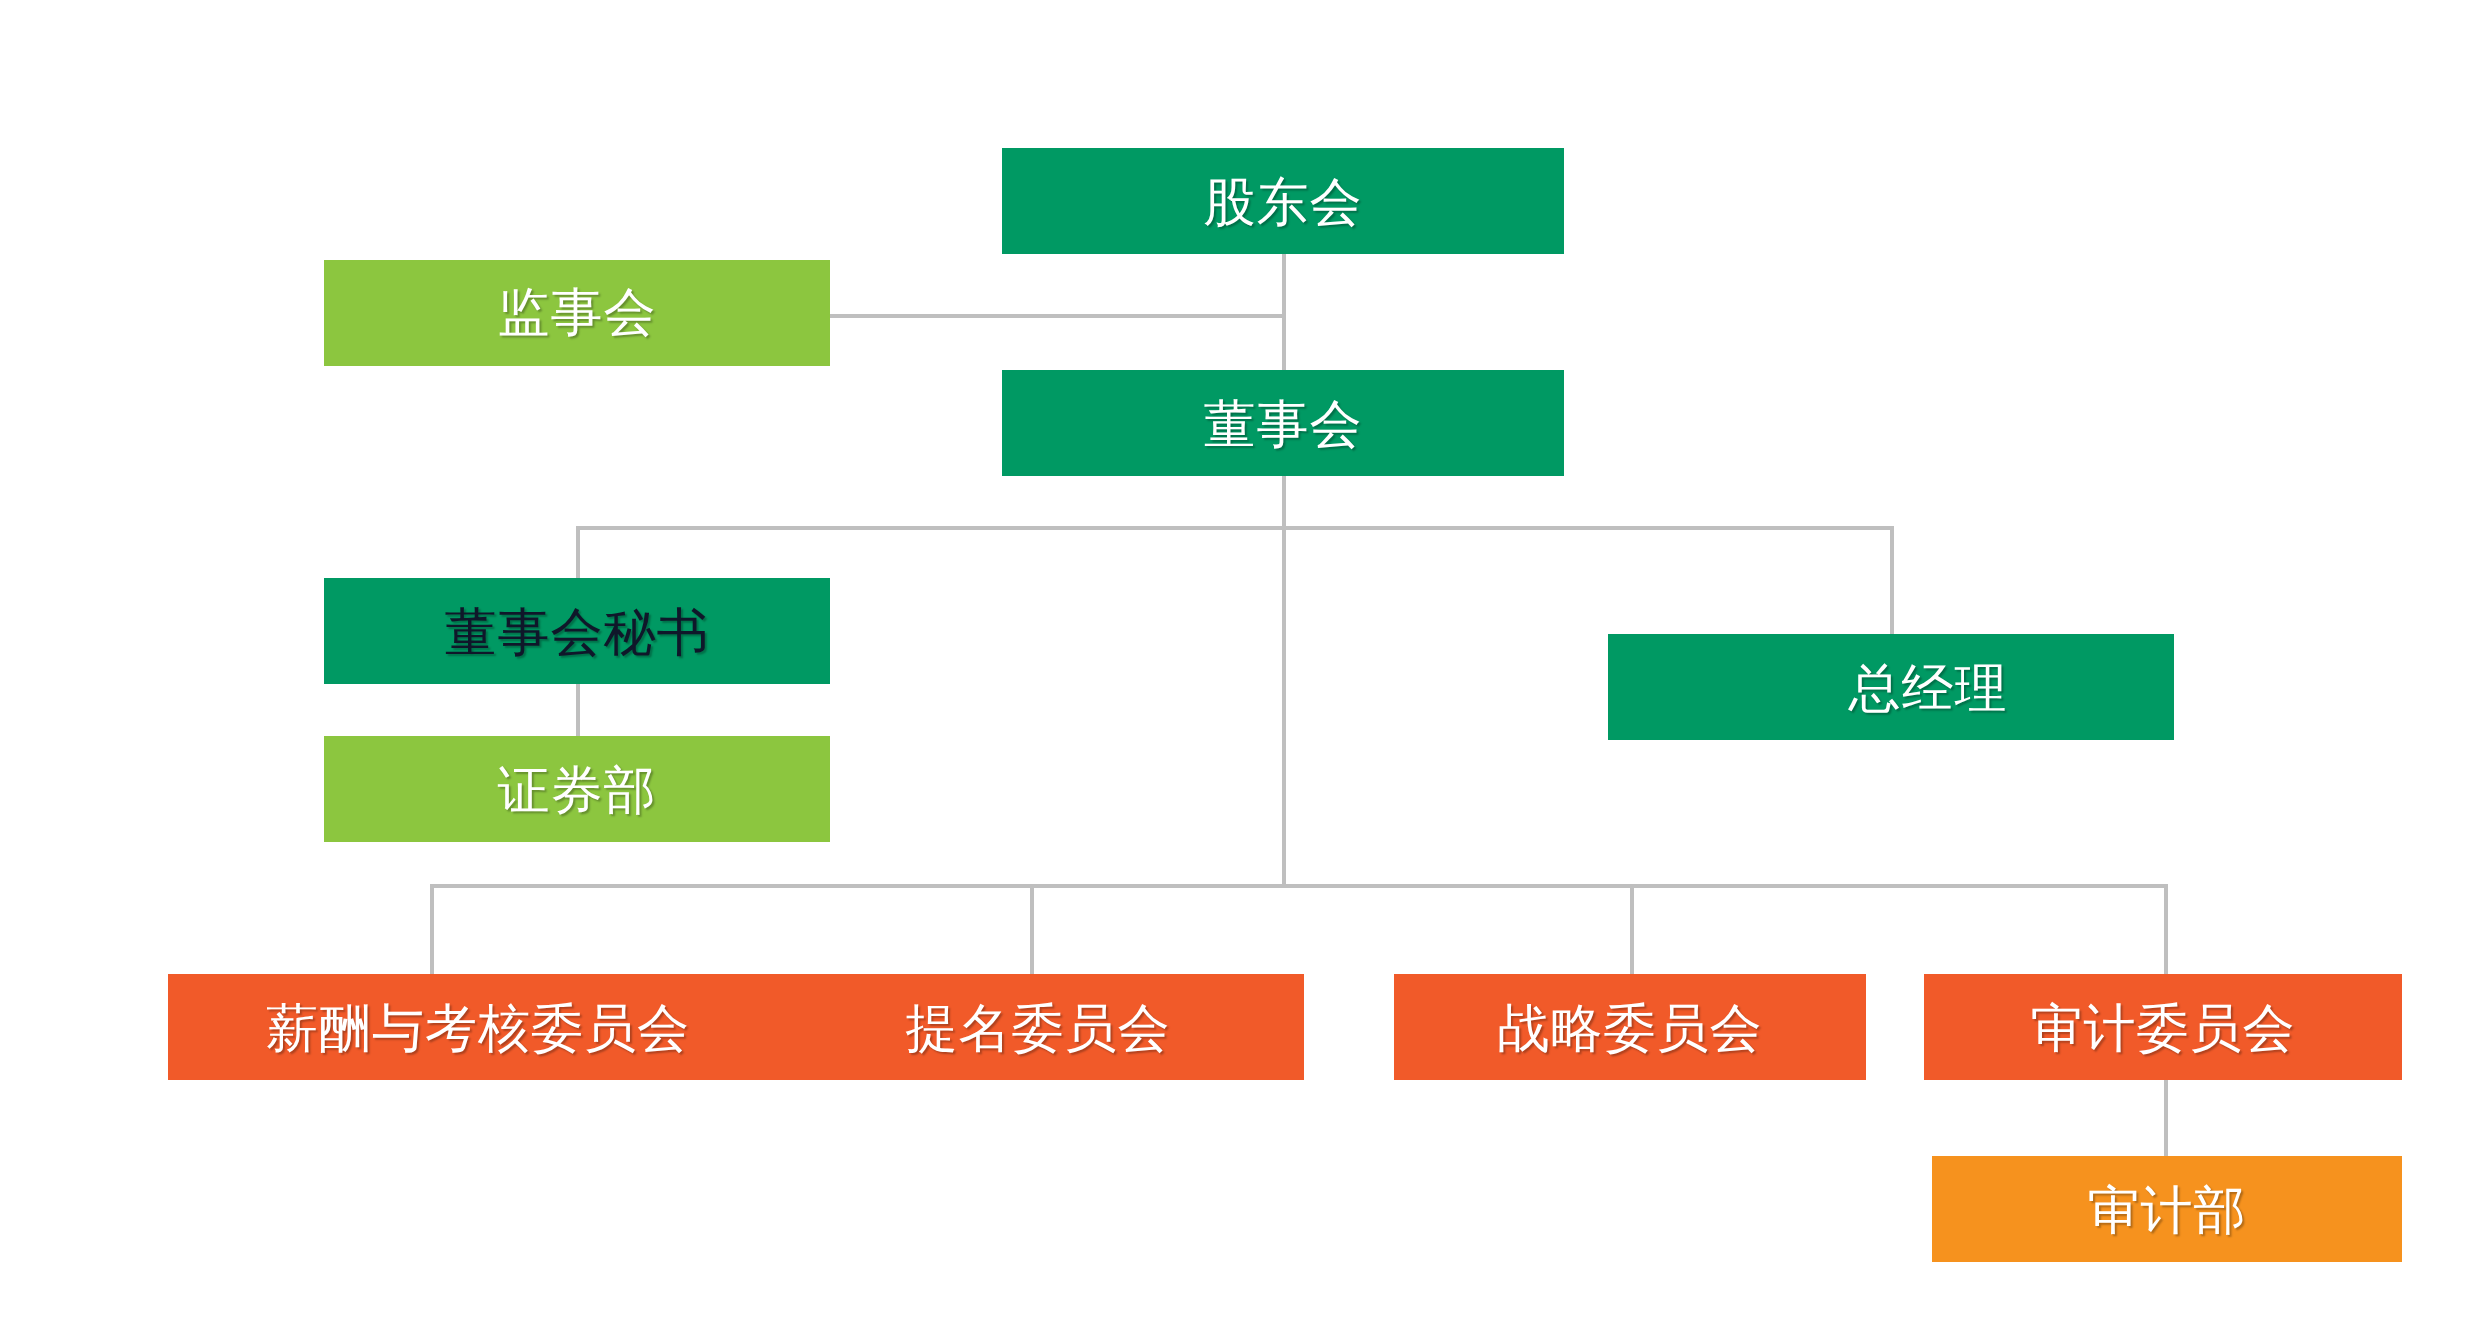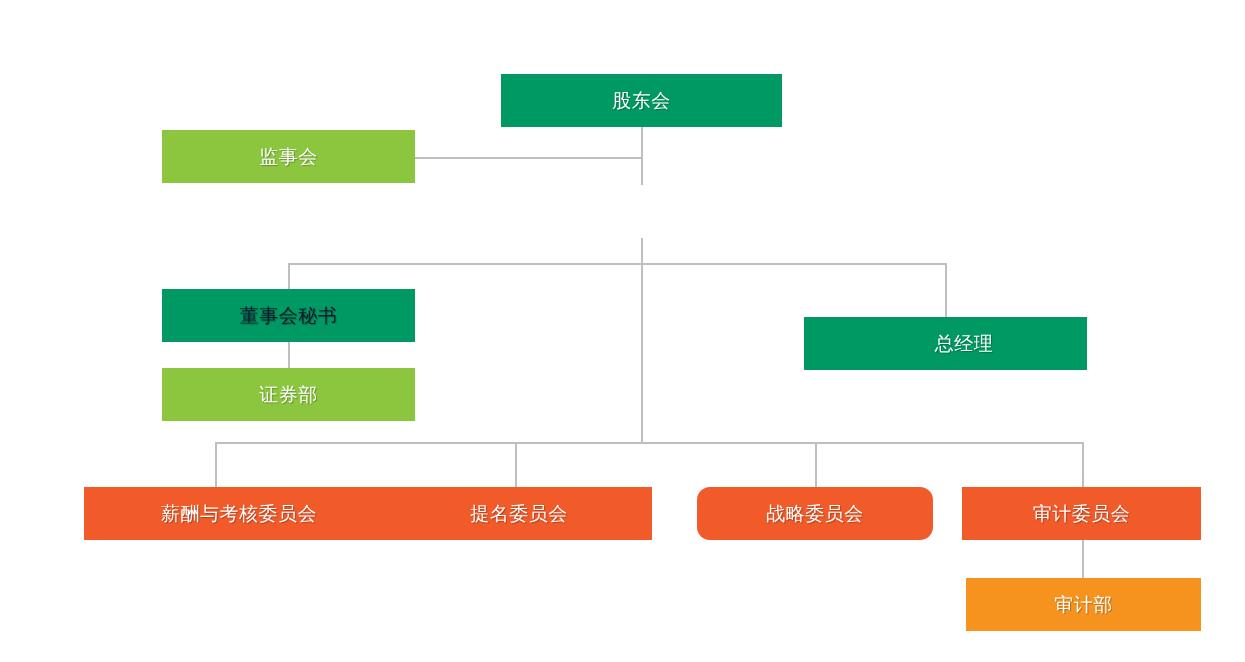--- a/index.html
+++ b/index.html
@@ -17,21 +17,21 @@
     background: #ffffff;
     overflow: hidden;
   }
   .node {
     position: absolute;
     box-sizing: border-box;
     display: flex;
     align-items: center;
     justify-content: center;
     color: #ffffff;
-    font-size: 19px;
+    font-size: 26px;
     line-height: 1;
     letter-spacing: 0.5px;
     white-space: nowrap;
     text-shadow: 1px 1px 1px rgba(0,0,0,0.28);
     z-index: 3;
   }
   .connector {
     position: absolute;
     background: #bfbfbf;
     z-index: 1;
@@ -59,36 +59,39 @@
     <div class="connector v" style="background: rgb(191, 191, 191); left: 515px; top: 442px; height: 47px;"></div>
     <div class="connector v" style="background: rgb(191, 191, 191); left: 815px; top: 442px; height: 47px;"></div>
     <div class="connector v" style="background: rgb(191, 191, 191); left: 1082px; top: 442px; height: 47px;"></div>
     <div class="connector v" style="background: rgb(191, 191, 191); left: 1082px; top: 540px; height: 40px;"></div>
     <div class="node" style="left: 501px; top: 74px; width: 281px; height: 53px; background: rgb(0, 153, 99); color: rgb(255, 255, 255);">
       <span class="node-label">股东会</span>
     </div>
     <div class="node" style="left: 162px; top: 130px; width: 253px; height: 53px; background: rgb(140, 198, 63); color: rgb(255, 255, 255); font-family: Liberation Serif, serif;">
       <span class="node-label">监事会</span>
     </div>
+    <div class="node" style="left: 501px; top: 185px; width: 281px; height: 53px; background: rgb(0, 153, 99); color: rgb(255, 255, 255);">
+      <span class="node-label">董事会</span>
+    </div>
     <div class="node" style="left: 162px; top: 289px; width: 253px; height: 53px; background: rgb(0, 153, 99); color: #0f172a;">
       <span class="node-label">董事会秘书</span>
     </div>
     <div class="node" style="left: 162px; top: 368px; width: 253px; height: 53px; background: rgb(140, 198, 63); color: rgb(255, 255, 255);">
       <span class="node-label">证券部</span>
     </div>
     <div class="node" style="left: 804px; top: 317px; width: 283px; height: 53px; background: rgb(0, 153, 99); color: rgb(255, 255, 255); padding-left: 37px;">
       <span class="node-label">总经理</span>
     </div>
     <div class="node" style="left: 84px; top: 487px; width: 310px; height: 53px; background: rgb(241, 90, 41); color: rgb(255, 255, 255);">
       <span class="node-label">薪酬与考核委员会</span>
     </div>
     <div class="node" style="left: 386px; top: 487px; width: 266px; height: 53px; background: rgb(241, 90, 41); color: rgb(255, 255, 255);">
       <span class="node-label">提名委员会</span>
     </div>
-    <div class="node" style="left: 697px; top: 487px; width: 236px; height: 53px; background: rgb(241, 90, 41); color: rgb(255, 255, 255); border-radius: 13px;">
+    <div class="node" style="left: 697px; top: 487px; width: 236px; height: 53px; background: rgb(241, 90, 41); color: rgb(255, 255, 255);">
       <span class="node-label">战略委员会</span>
     </div>
     <div class="node" style="left: 962px; top: 487px; width: 239px; height: 53px; background: rgb(241, 90, 41); color: rgb(255, 255, 255);">
       <span class="node-label">审计委员会</span>
     </div>
     <div class="node" style="left: 966px; top: 578px; width: 235px; height: 53px; background: rgb(246, 146, 30); color: rgb(255, 255, 255);">
       <span class="node-label">审计部</span>
     </div>
   </div>
 

